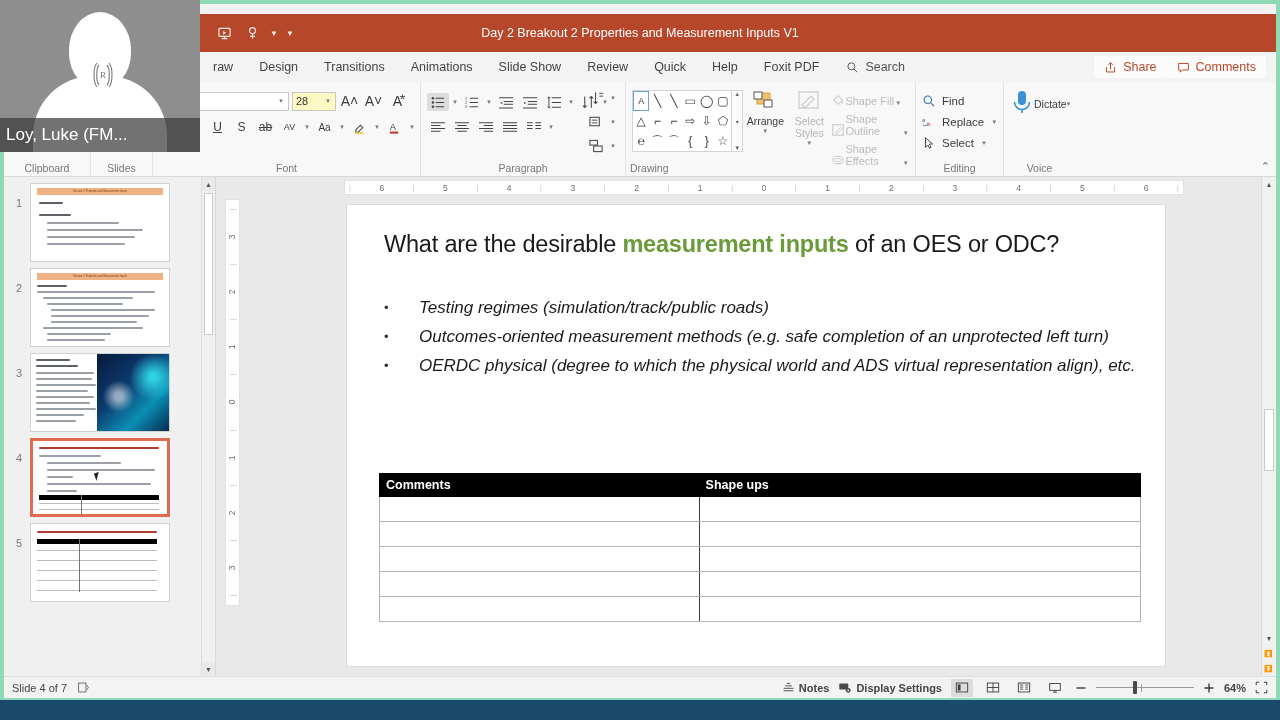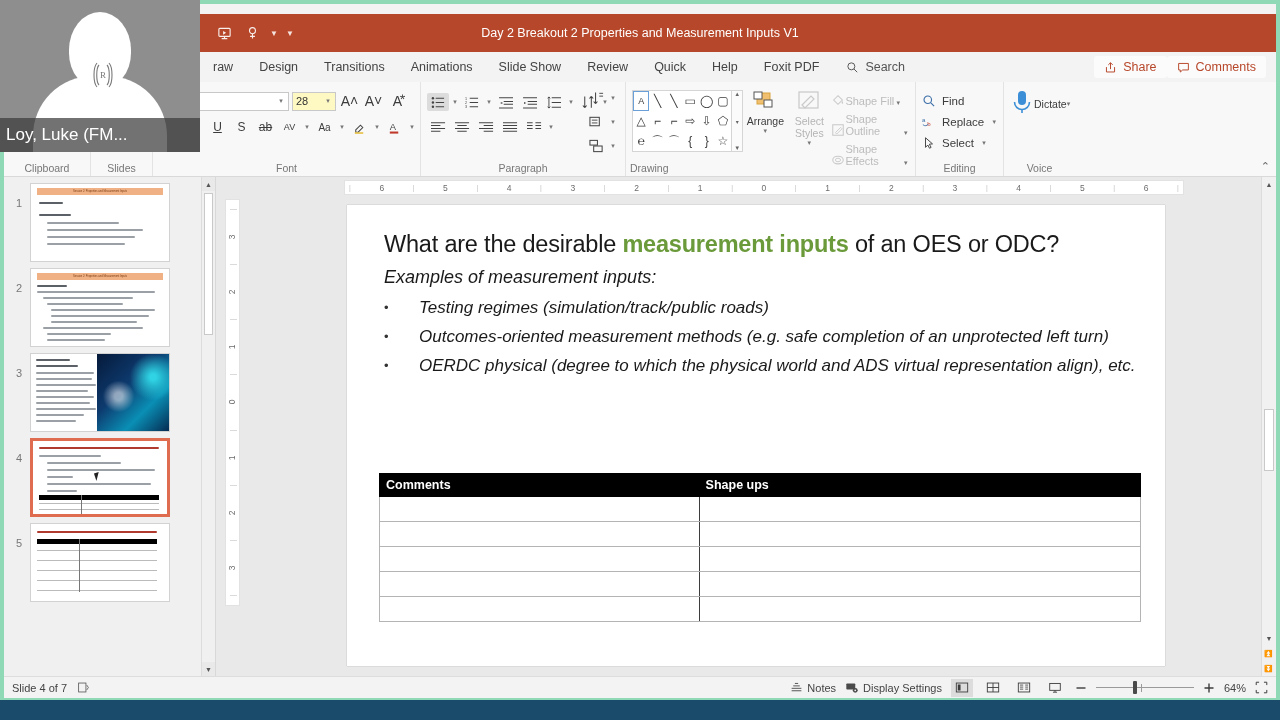--- a/index.html
+++ b/index.html
@@ -235,21 +235,21 @@
   .ev-thumb { position:absolute; left:2px; right:2px; top:232px; height:62px; background:#fff; border:1px solid #c9c9c9;}
   .ev-bottom { position:absolute; bottom:0; left:0; right:0; }
 
   
   .statusbar {
     position: absolute; left: 0; right: 0; bottom: 0; height: 22px;
     background: #f3f3f3; border-top: 1px solid #ddd;
     display: flex; align-items: center; font-size: 11px; color: #444;
   }
   .sb-left { display: flex; align-items: center; gap: 10px; padding-left: 8px; }
-  .sb-right { margin-left: auto; display: flex; align-items: center; gap: 9px; padding-right: 8px; }
+  .sb-right { margin-left: auto; display: flex; align-items: center; gap: 9px; padding-right: 8px; font-weight: bold; }
   .sb-item { display: flex; align-items: center; gap: 4px; }
   .view-btn { width: 22px; height: 18px; display:flex; align-items:center; justify-content:center; color:#3c3c3c;}
   .view-btn.sel { background: #dcdcdc; }
   .zoom-slider { position: relative; width: 98px; height: 14px; display: flex; align-items: center; }
   .zoom-track { position:absolute; left:0; right:0; height:1px; background:#9a9a9a; }
   .zoom-mid { position:absolute; left:46%; width:1px; height:8px; background:#9a9a9a; }
   .zoom-handle { position:absolute; left:38%; width:4px; height:13px; background:#4a4a4a; border-radius:1px; }
 
   
   .video-tile {
@@ -807,21 +807,20 @@
         <span class="num">3</span>
         <span class="tick">|</span>
       </div>
 
       <div class="slide">
 
         <div class="slide-title">
           <span>What are the desirable </span><span class="hl-green">measurement inputs</span><span> of an OES or ODC?</span>
         </div>
 
-        <div class="slide-sub">Examples of measurement inputs:</div>
 
         <div class="bullets">
           <div class="bullet">
             <span class="dot">•</span>
             <span class="btxt">Testing regimes (simulation/track/public roads)</span>
           </div>
           <div class="bullet">
             <span class="dot">•</span>
             <span class="btxt">Outcomes-oriented measurement methods (e.g. safe completion of an unprotected left turn)</span>
           </div>

